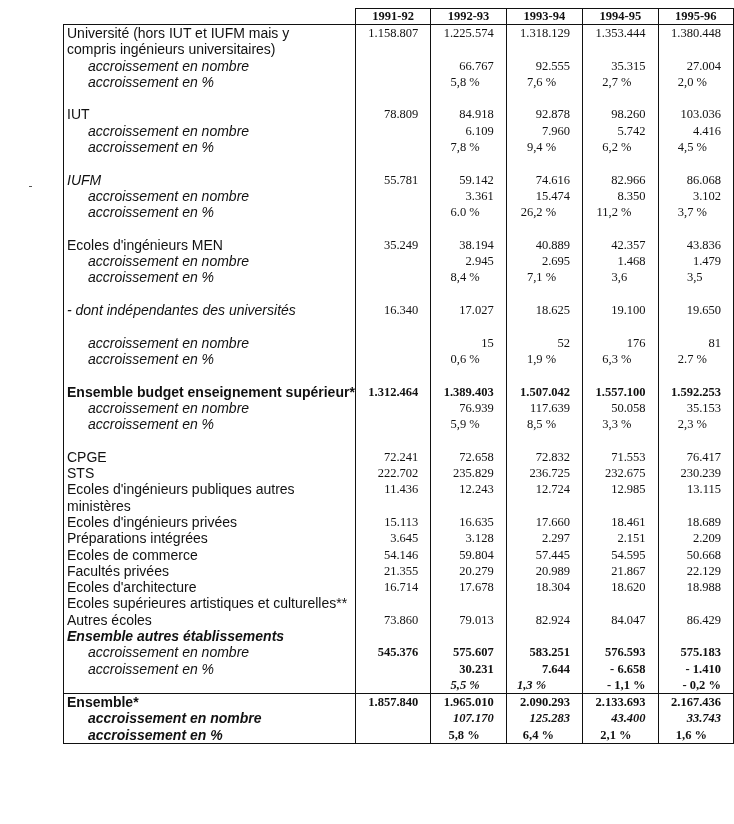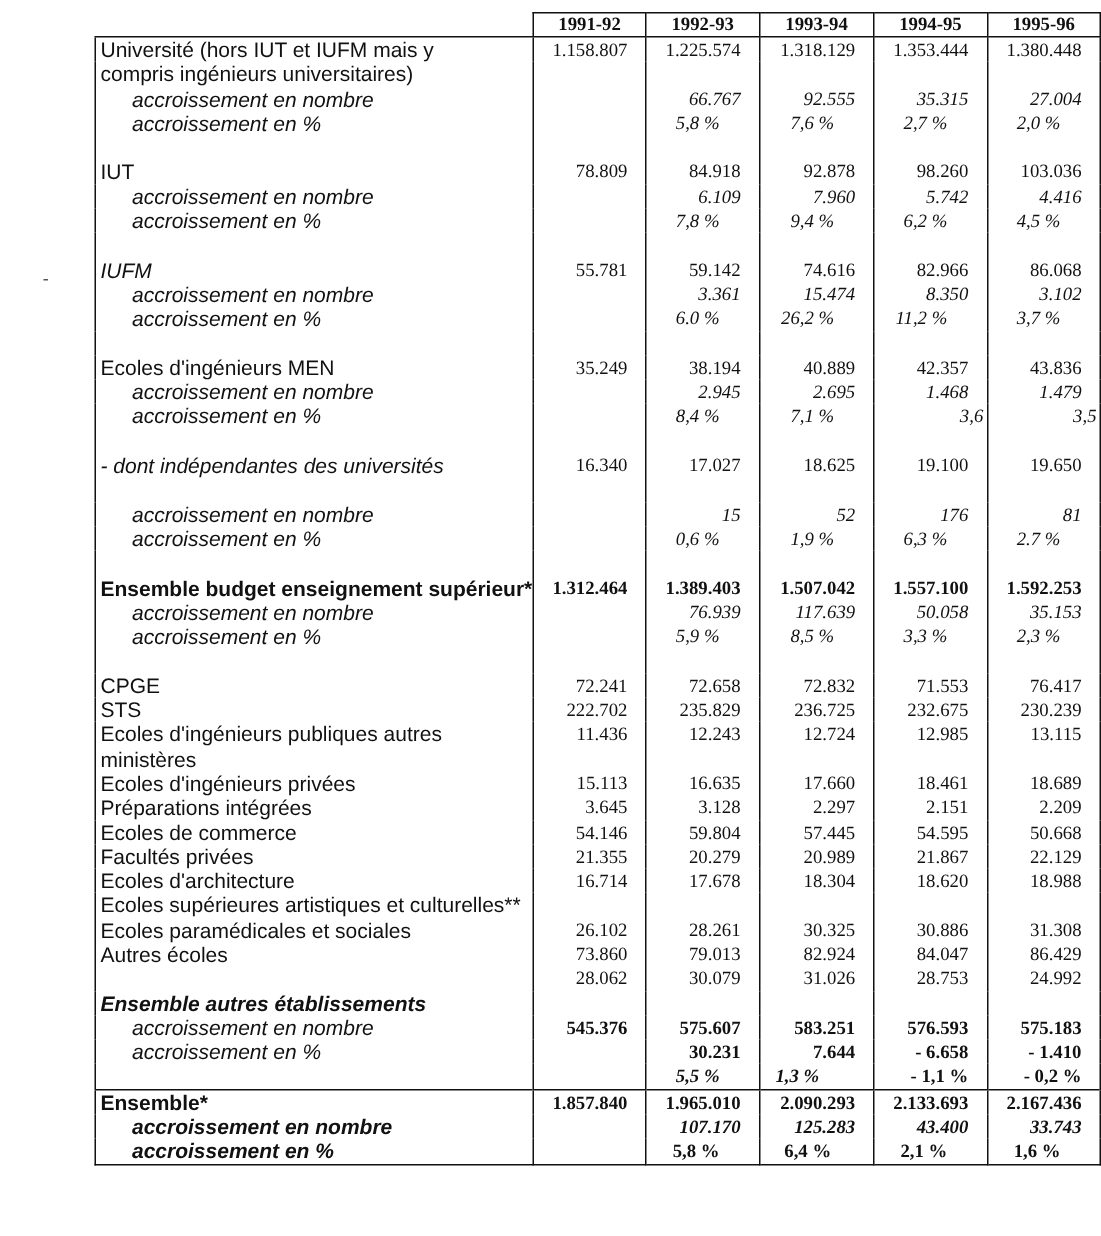--- a/index.html
+++ b/index.html
@@ -8,23 +8,23 @@
   #sheet { position:absolute; left:41px; top:8px; }
   table { border-collapse:collapse; table-layout:fixed;margin-left:22px; }
   col.lab { width:271px; }
   col.yr { width:81px; }
   td, th { padding:0; line-height:16.3px; height:16.3px; white-space:nowrap; overflow:visible; vertical-align:top; }
   th { font-weight:bold; text-align:center; border:1px solid #111; height:15px; line-height:15px; font-size:12.5px; }
   th.blank { border:none; border-bottom:1px solid #111; }
   td.lab { border-left:1px solid #111; border-right:1px solid #111; padding-left:3px; font-family:"Liberation Sans", sans-serif; font-size:14px; }
   td.v { border-right:1px solid #111; text-align:right; padding-right:12px; }
   td.lab.sub { padding-left:24px; font-style:italic; }
-  tr.it td.v { font-style:italic; }
+  tr.it td.v { }
   tr.pct td.v { padding-right:26px; }
-  tr.pct td.v.edge { padding-right:2px; }
+  tr.pct td.v.edge { padding-right:2px;text-align:center; }
   tr.bold td { font-weight:bold; }
   tr.ital-lab td.lab { font-style:italic; }
   tr.top td { border-top:1px solid #111; }
   tr.last td { border-bottom:1px solid #111; }
   tr.ens-top td { border-top:1.5px solid #111; }
   tr.ens td.lab.sub { font-weight:bold; }
   tr.ens.n td.v { font-weight:bold; font-style:italic; }
   tr.ens.p td.v { font-weight:bold; font-style:normal; }
   .edge-mark { position:absolute; left:29px; top:186px; width:3px; height:1px; background:#555; }
 </style>
@@ -336,42 +336,26 @@
         </tr>
         <tr>
           <td class="lab">Ecoles supérieures artistiques et culturelles**</td>
           <td class="v"></td>
           <td class="v"></td>
           <td class="v"></td>
           <td class="v"></td>
           <td class="v"></td>
         </tr>
         <tr>
-          <td class="lab">Ecoles paramédicales et sociales</td>
-          <td class="v">26.102</td>
-          <td class="v">28.261</td>
-          <td class="v">30.325</td>
-          <td class="v">30.886</td>
-          <td class="v">31.308</td>
-        </tr>
-        <tr>
           <td class="lab">Autres écoles</td>
           <td class="v">73.860</td>
           <td class="v">79.013</td>
           <td class="v">82.924</td>
           <td class="v">84.047</td>
           <td class="v">86.429</td>
-        </tr>
-        <tr>
-          <td class="lab"></td>
-          <td class="v">28.062</td>
-          <td class="v">30.079</td>
-          <td class="v">31.026</td>
-          <td class="v">28.753</td>
-          <td class="v">24.992</td>
         </tr>
         <tr>
           <td class="lab" style="font-weight: bold; font-style: italic;">Ensemble autres établissements</td>
           <td class="v"></td>
           <td class="v"></td>
           <td class="v"></td>
           <td class="v"></td>
           <td class="v"></td>
         </tr>
         <tr class="bold">

